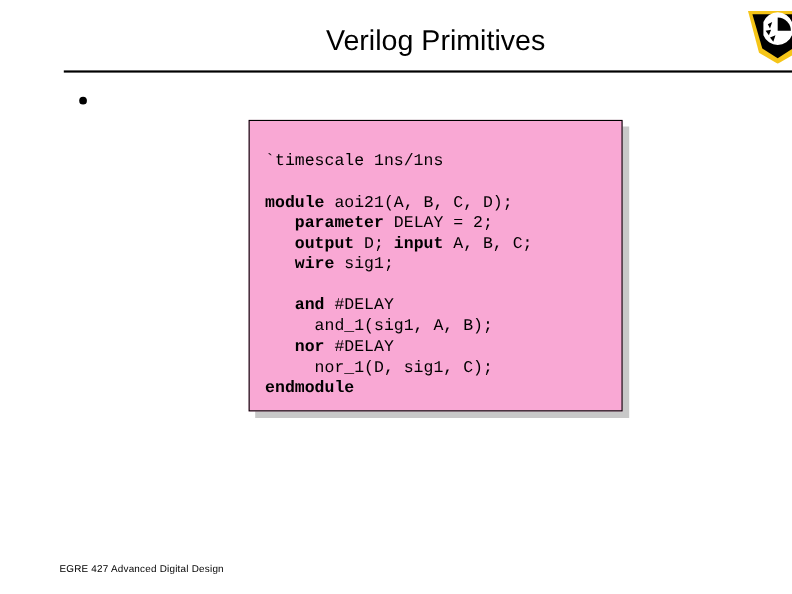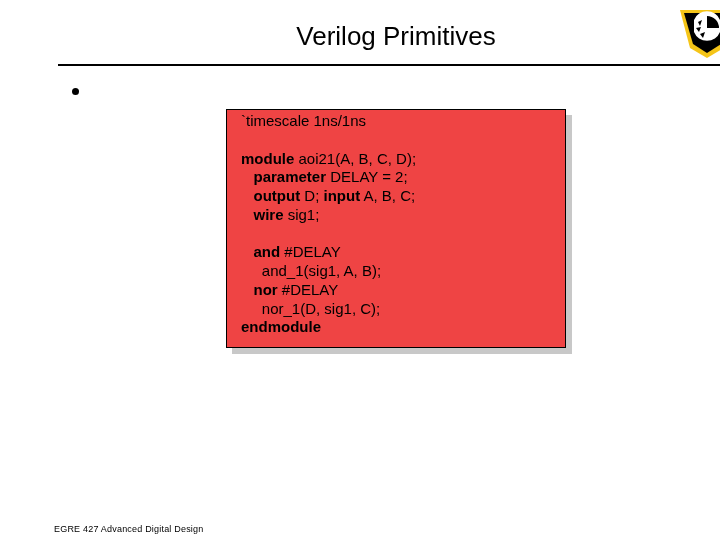--- a/index.html
+++ b/index.html
@@ -8,23 +8,23 @@
   .title-row { display: flex; align-items: center; justify-content: center; position: relative; height: 48px; }
   .title { font-size: 26px; font-weight: 400; text-align: center; width: 100%; }
   .logo { position: absolute; right: -6px; top: -2px; width: 54px; height: 48px; }
   .rule { border: none; border-top: 2px solid #000; margin: 4px -6px 14px -6px; }
   .bullets { list-style: none; padding-left: 8px; }
   .bullets li { display: flex; align-items: flex-start; font-size: 18px; line-height: 1.25; margin-bottom: 4px; }
   .bullet-dot { width: 7px; height: 7px; background: #000; border-radius: 50%; flex-shrink: 0; margin-top: 8px; margin-right: 18px; }
   .bullet-text i { font-style: italic; }
   .code-wrap { margin: 14px auto 0 auto; width: 340px; position: relative; }
   .code-shadow { position: absolute; top: 6px; left: 6px; width: 100%; height: 100%; background: #c8c8c8; }
-  .code-box { position: relative; background: #ef4444; border: 1.5px solid #000; padding: 2px 14px 10px 14px; font-family: Liberation Sans, sans-serif; font-size: 15px; line-height: 1.25; white-space: pre; }
+  .code-box { position: relative; background: #f9a8d4; border: 1.5px solid #000; padding: 28px 14px 10px 14px; font-family: Liberation Mono, monospace; font-size: 15px; line-height: 1.25; white-space: pre; }
   .code-box b { font-weight: 700; }
-  .footer { position: absolute; left: 18px; bottom: 6px; font-size: 9px; letter-spacing: 0.2px; }
+  .footer { position: absolute; left: 18px; bottom: 18px; font-size: 9px; letter-spacing: 0.2px; }
 </style>
 </head>
 <body>
 
 <div class="slide">
 
   <div class="title-row">
     <div class="title">Verilog Primitives</div>
     <div class="logo">
       <svg viewBox="0 0 54 48">

